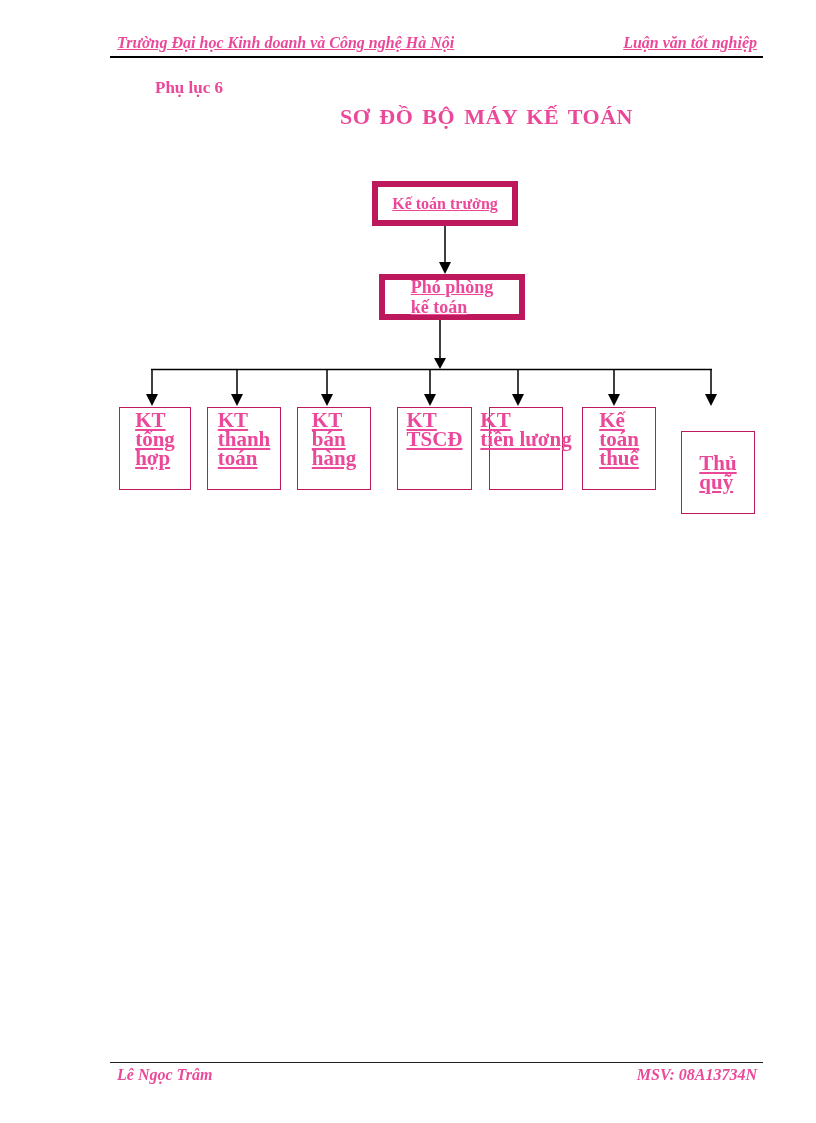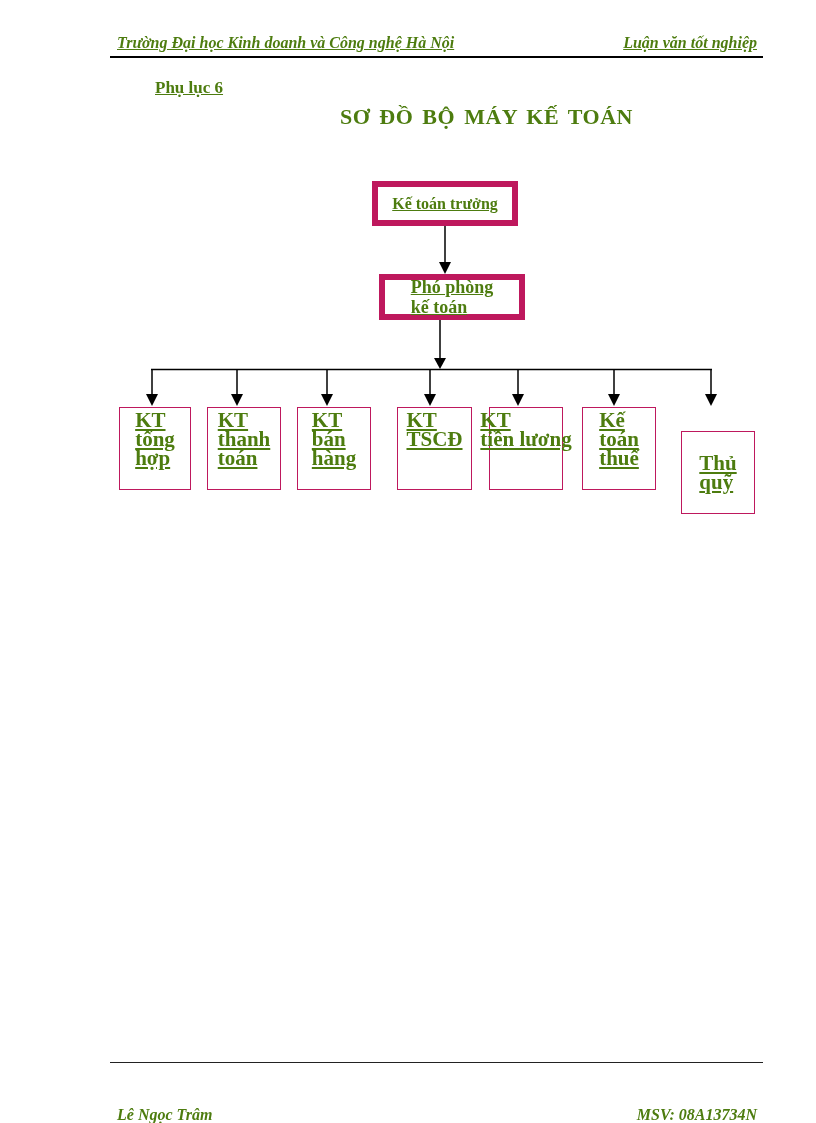--- a/index.html
+++ b/index.html
@@ -1,21 +1,21 @@
 <!DOCTYPE html>
 <html><head>
 <meta charset="utf-8">
 <style>
   html, body { margin: 0; padding: 0; background: #fff; }
   .page {
     position: relative;
     width: 816px;
     height: 1123px;
     background: #ffffff;
-    color: #4d7c0f;
+    color: #ec4899;
     font-family: "Liberation Serif", "DejaVu Serif", serif;
     overflow: hidden;
   }
   
   .hdr-row {
     position: absolute;
     left: 112px; top: 34px; width: 650px;
     display: flex; justify-content: space-between;
     padding: 0 5px; box-sizing: border-box;
     font-size: 16px; font-weight: bold; font-style: italic;
@@ -23,21 +23,21 @@
   .hdr-row span { text-decoration: underline; }
   .hdr-rule {
     position: absolute;
     left: 110px; top: 56px; width: 653px; height: 2px;
     background: #000;
   }
   
   .appendix {
     position: absolute;
     left: 155px; top: 78px;
-    font-size: 17px; font-weight: bold; text-decoration: underline;
+    font-size: 17px; font-weight: bold;
   }
   .doc-title {
     position: absolute;
     left: 340px; top: 104px;
     font-size: 22px; font-weight: bold;
     word-spacing: 3px; letter-spacing: 0.5px;
   }
   
   .connectors {
     position: absolute;
@@ -76,21 +76,21 @@
   .ftr-rule {
     position: absolute;
     left: 110px; top: 1062px; width: 653px; height: 1px;
     background: #222;
   }
   .ftr-row {
     position: absolute;
     left: 112px; top: 1066px; width: 650px;
     display: flex; justify-content: space-between;
     padding: 0 5px; box-sizing: border-box;
-    font-size: 16px; font-weight: bold; font-style: italic; margin-top: 40px;
+    font-size: 16px; font-weight: bold; font-style: italic;
   }
 </style>
 </head>
 <body>
 
 <div class="page">
 
   <div class="hdr-row">
     <span>Trường Đại học Kinh doanh và Công nghệ Hà Nội</span>
     <span>Luận văn tốt nghiệp</span>

